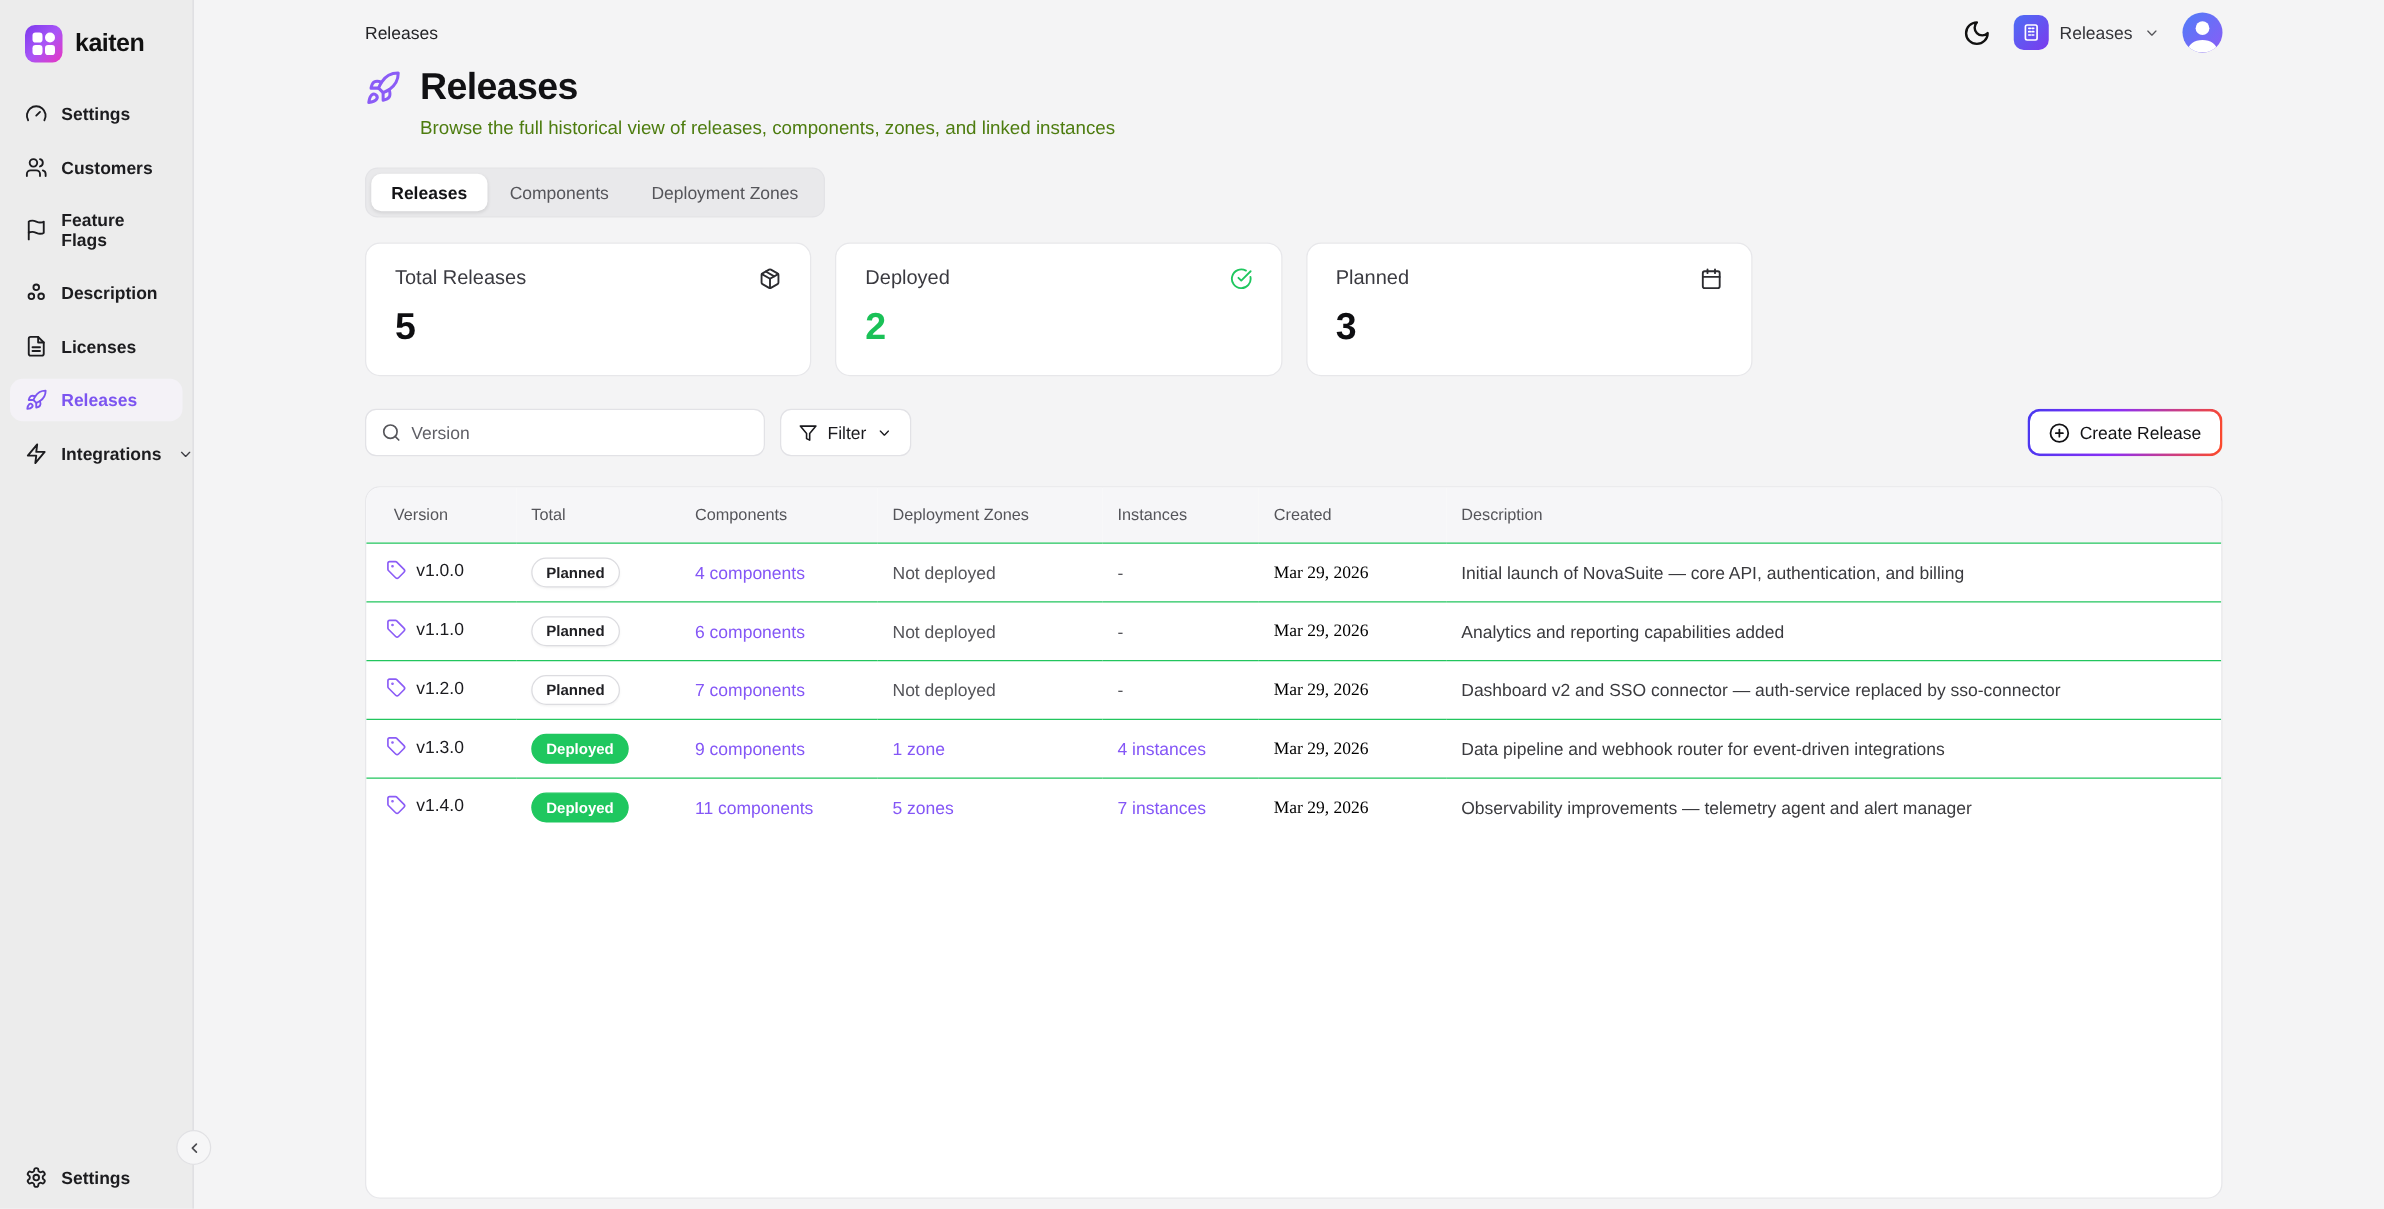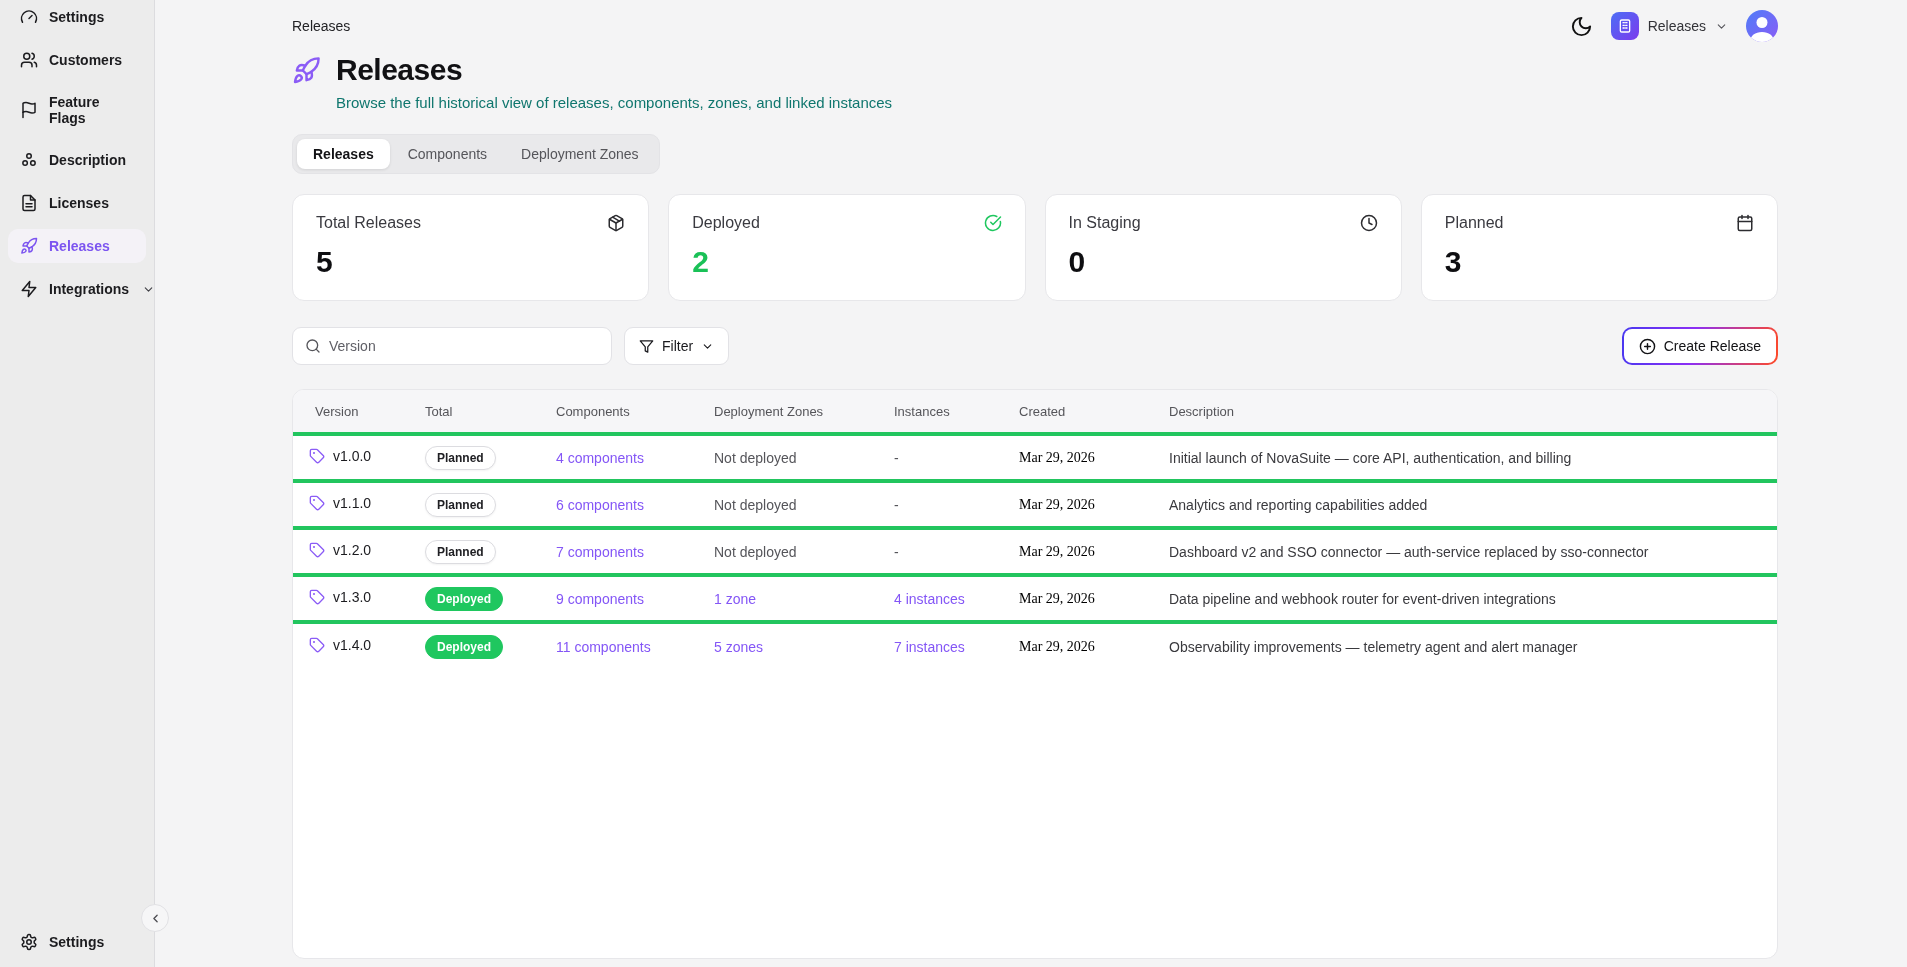--- a/index.html
+++ b/index.html
@@ -67,21 +67,21 @@
   .avatar {
     width:32px; height:32px; border-radius:50%; overflow:hidden; cursor:pointer;
     background:linear-gradient(135deg,#4f7df8,#8b5cf6); position:relative;
   }
   .avatar svg { width:32px; height:32px; }
 
   .page-head { margin-top:10px; display:flex; align-items:center; gap:15px; height:40px; }
   .page-head .icon { color:#8b5cf6; }
   .page-head .icon svg { width:29px; height:29px; }
   .page-title { font-size:30px; font-weight:800; letter-spacing:-0.5px; color:#111114; }
-  .page-subtitle { margin:4px 0 0 44px; font-size:15px; color:#0f766e; }
+  .page-subtitle { margin:4px 0 0 44px; font-size:15px; color:#4d7c0f; }
 
   .tab-list {
     margin-top:23px; display:inline-flex; align-items:center; gap:2px;
     background:#e9e9eb; border:1px solid #e3e3e6; border-radius:10px; padding:4px;
   }
   .tab {
     border:none; background:transparent; font-family:inherit; font-size:14px;
     color:#55555a; padding:7px 16px; border-radius:8px; cursor:pointer;
   }
   .tab.active { background:#fff; color:#131316; font-weight:600; box-shadow:0 1px 3px rgba(0,0,0,0.10); }
@@ -122,40 +122,49 @@
   .table-card {
     margin-top:24px; background:#fff; border:1px solid #e7e7ea; border-radius:12px;
     overflow:hidden; height:570px;
   }
   table { width:100%; border-collapse:collapse; table-layout:fixed; }
   thead th {
     background:#f6f6f8; height:44px; text-align:left; font-weight:400;
     font-size:13px; color:#55555a; padding:0 12px;
   }
   thead th:first-child { padding-left:22px; }
-  tbody td { height:47px; border-top:4px solid #22c55e; font-size:14px; padding:0 12px; }
+  tbody td { height:47px; border-top:1px solid #22c55e; font-size:14px; padding:0 12px; }
   tbody td:first-child { padding-left:16px; }
   .ver { display:inline-flex; align-items:center; gap:8px; font-weight:500; color:#1b1b1f; }
   .ver .icon { color:#8b5cf6; }
   .ver .icon svg { width:16px; height:16px; }
   .badge {
     display:inline-block; padding:4px 11px; border-radius:999px;
     font-size:12px; font-weight:700;
   }
   .badge.planned { background:#fff; border:1px solid #dcdce0; color:#202024; box-shadow:0 1px 2px rgba(0,0,0,0.05); }
   .badge.deployed { background:#1fc75f; border:1px solid #1fc75f; color:#fff; }
   .tlink { color:#8456f6; text-decoration:none; cursor:pointer; }
   .muted { color:#55555a; }
   .created { color:#000000;font-family:Liberation Serif, serif; }
   .desc { color:#3a3a3e; }
 </style>
 </head>
 <body>
 
 <aside class="sidebar">
+  <div class="logo-row">
+    <span class="logo-mark">
+        <i></i>
+        <i></i>
+        <i></i>
+        <i></i>
+      </span>
+    <span class="logo-text">kaiten</span>
+  </div>
   <nav class="nav">
       <div class="nav-item">
         <span class="icon">
           <svg width="18" height="18" viewBox="0 0 24 24" fill="none" stroke="currentColor" stroke-width="2" stroke-linecap="round" stroke-linejoin="round">
             <path d="m12 14 4-4"></path>
             <path d="M3.34 19a10 10 0 1 1 17.32 0"></path>
           </svg>
         </span>
         <span class="nav-label">Settings</span>
       </div>
@@ -322,32 +331,20 @@
           <div class="stat-top">
             <span class="stat-label">Deployed</span>
             <span class="icon" style="color: rgb(31, 199, 95);">
               <svg width="18" height="18" viewBox="0 0 24 24" fill="none" stroke="currentColor" stroke-width="2" stroke-linecap="round" stroke-linejoin="round">
                 <path d="M21.8 10A10 10 0 1 1 17 3.34"></path>
                 <path d="m9 11 3 3L22 4"></path>
               </svg>
             </span>
           </div>
           <div class="stat-value" style="color: rgb(26, 193, 87);">2</div>
-        </div>
-        <div class="stat-card">
-          <div class="stat-top">
-            <span class="stat-label">In Staging</span>
-            <span class="icon" style="color: rgb(44, 44, 48);">
-              <svg width="18" height="18" viewBox="0 0 24 24" fill="none" stroke="currentColor" stroke-width="2" stroke-linecap="round" stroke-linejoin="round">
-                <circle cx="12" cy="12" r="10"></circle>
-                <polyline points="12 6 12 12 16 14"></polyline>
-              </svg>
-            </span>
-          </div>
-          <div class="stat-value" style="color: rgb(14, 14, 17);">0</div>
         </div>
         <div class="stat-card">
           <div class="stat-top">
             <span class="stat-label">Planned</span>
             <span class="icon" style="color: rgb(44, 44, 48);">
               <svg width="18" height="18" viewBox="0 0 24 24" fill="none" stroke="currentColor" stroke-width="2" stroke-linecap="round" stroke-linejoin="round">
                 <rect x="3" y="4" width="18" height="18" rx="2"></rect>
                 <line x1="16" y1="2" x2="16" y2="6"></line>
                 <line x1="8" y1="2" x2="8" y2="6"></line>
                 <line x1="3" y1="10" x2="21" y2="10"></line>

